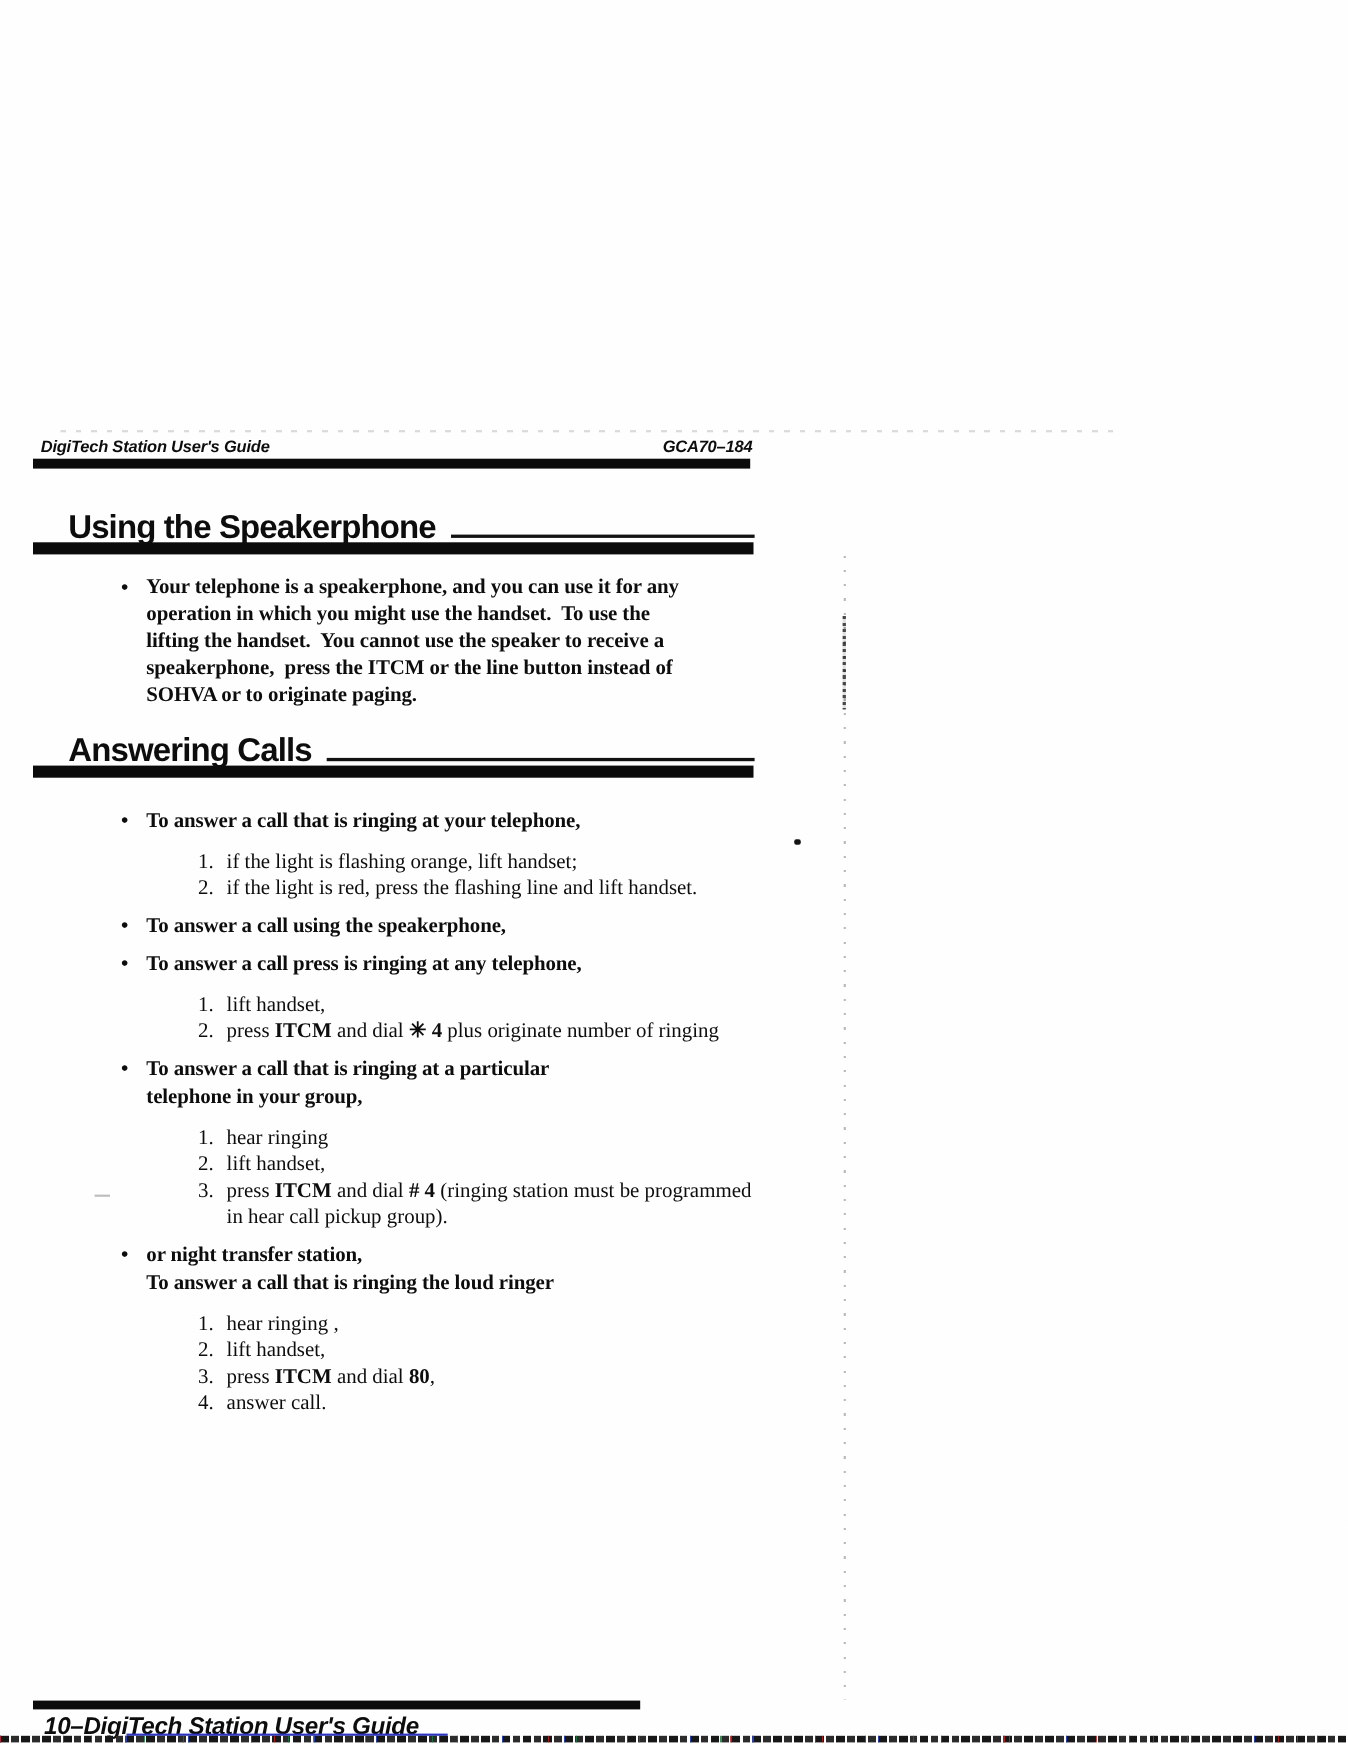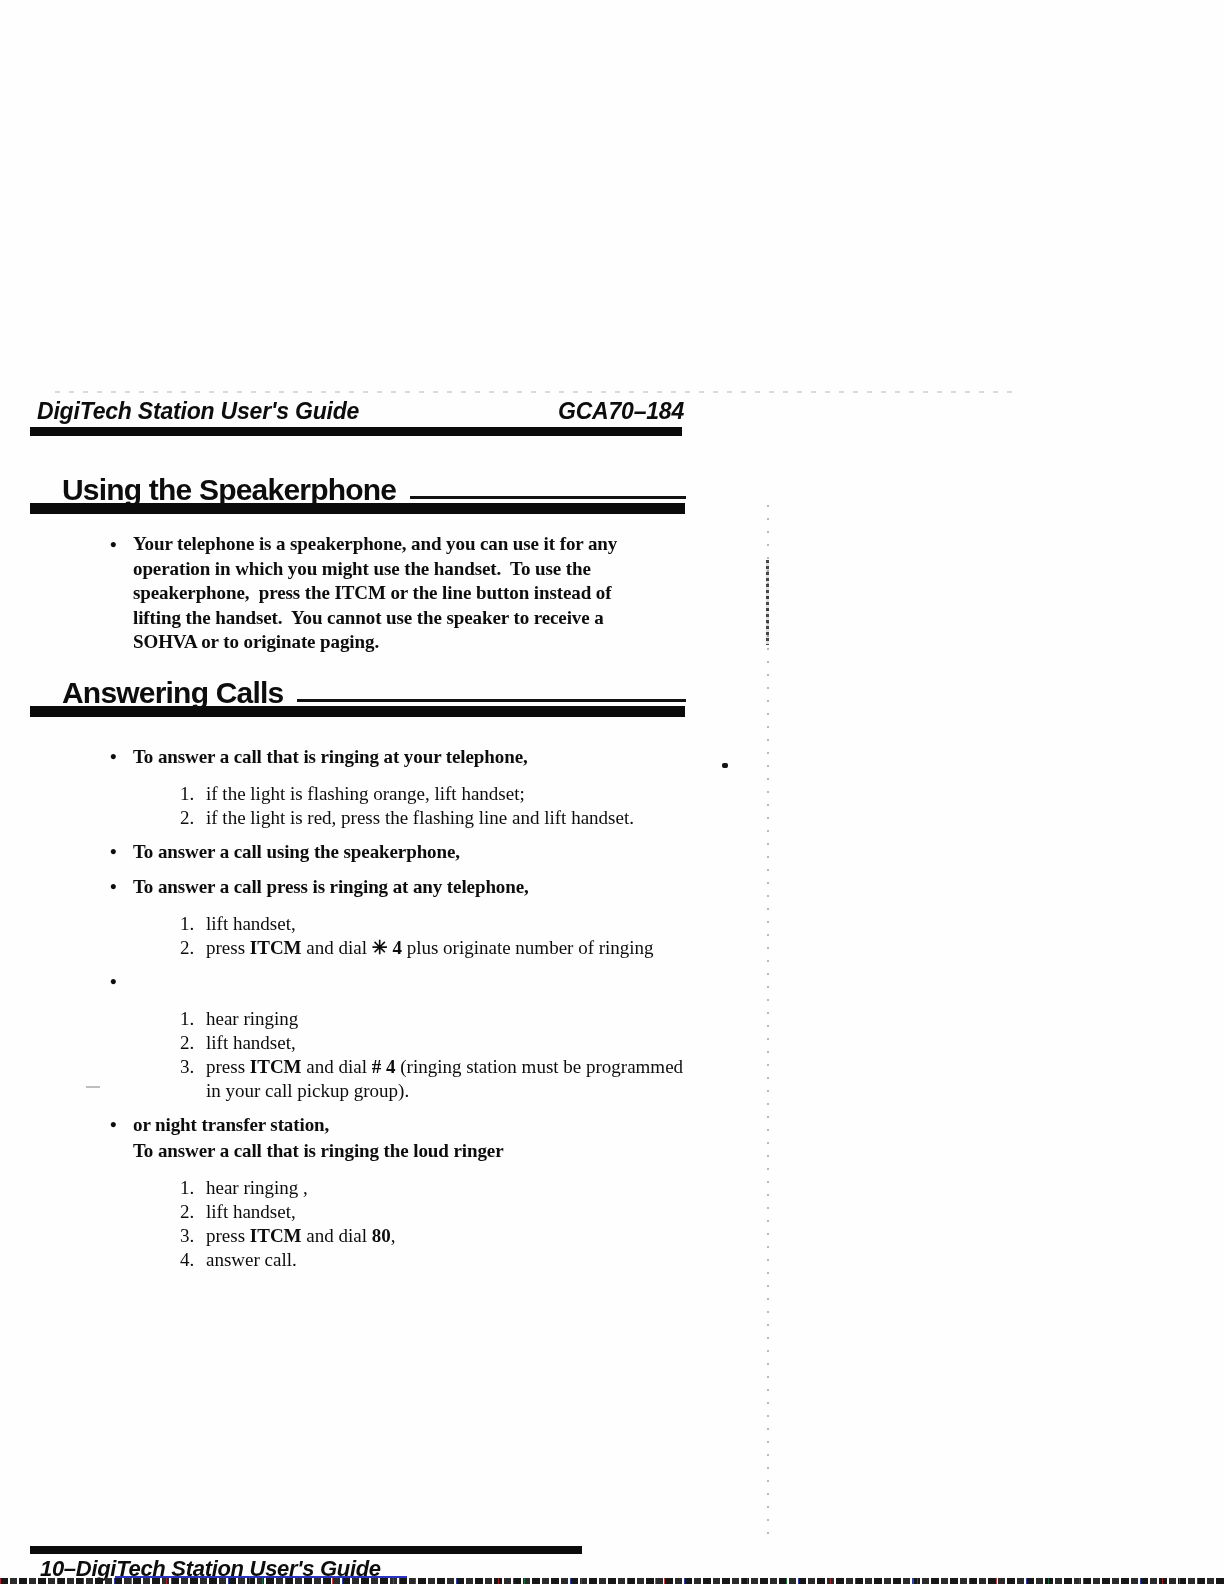--- a/index.html
+++ b/index.html
@@ -7,21 +7,21 @@
     position:relative; width:1225px; height:1585px;
     background:#fefefe; overflow:hidden;
     font-family:"Liberation Serif", serif; color:#0d0d0d;
   }
   .doc { position:absolute; left:30px; top:398px; width:662px; }
 
   
   .hdr {
     display:flex; justify-content:space-between; align-items:baseline;
     font-family:"Liberation Sans", sans-serif; font-style:italic; font-weight:bold;
-    font-size:23px; letter-spacing:-0.2px; padding:0 8px 0 7px;
+    font-size:15px; letter-spacing:-0.2px; padding:0 8px 0 7px;
   }
   .hdr-rule { height:9px; background:#0b0b0b; margin-top:2px; width:652px; }
 
   
   .sec-head { display:flex; align-items:flex-end; padding-left:32px; }
   .sec-0 .sec-head { margin-top:38px; }
   .sec-1 .sec-head { margin-top:22px; }
   .sec-title {
     font-family:"Liberation Sans", sans-serif; font-weight:bold;
     font-size:30px; line-height:32px; letter-spacing:-0.8px; white-space:pre;
@@ -97,22 +97,22 @@
         <span class="tail"></span>
       </div>
       <div class="sec-bar"></div>
       <div class="sec-body" data-sec-body="0">
           <div class="bullet">
             <div class="b-row">
               <span class="dot">•</span>
               <div class="lead">
                 <div class="tline">Your telephone is a speakerphone, and you can use it for any</div>
                 <div class="tline">operation in which you might use the handset.  To use the</div>
+                <div class="tline">lifting the handset.  You cannot use the speaker to receive a</div>
                 <div class="tline">speakerphone,  press the ITCM or the line button instead of</div>
-                <div class="tline">lifting the handset.  You cannot use the speaker to receive a</div>
                 <div class="tline">SOHVA or to originate paging.</div>
               </div>
             </div>
           </div>
         </div>
     </div>
 
     <div class="sec sec-1">
       <div class="sec-head">
         <span class="sec-title">Answering Calls</span>
@@ -168,39 +168,43 @@
                 <span class="num">2.</span>
                 <div class="stxt">
                   <div class="tline"><span>press </span><span class="b">ITCM</span><span> and dial </span><span class="b">✳ 4</span><span> plus originate number of ringing</span></div>
                 </div>
               </div>
             </div>
           </div>
           <div class="bullet">
             <div class="b-row">
               <span class="dot">•</span>
+              <div class="lead">
+                <div class="tline">To answer a call that is ringing at a particular</div>
+                <div class="tline">telephone in your group,</div>
+              </div>
             </div>
             <div class="steps">
               <div class="step">
                 <span class="num">1.</span>
                 <div class="stxt">
                   <div class="tline"><span>hear ringing</span></div>
                 </div>
               </div>
               <div class="step">
                 <span class="num">2.</span>
                 <div class="stxt">
                   <div class="tline"><span>lift handset,</span></div>
                 </div>
               </div>
               <div class="step">
                 <span class="num">3.</span>
                 <div class="stxt">
                   <div class="tline"><span>press </span><span class="b">ITCM</span><span> and dial </span><span class="b"># 4</span><span> (ringing station must be programmed</span></div>
-                  <div class="tline"><span>in your call pickup group).</span></div>
+                  <div class="tline"><span>in hear call pickup group).</span></div>
                 </div>
               </div>
             </div>
           </div>
           <div class="bullet">
             <div class="b-row">
               <span class="dot">•</span>
               <div class="lead">
                 <div class="tline">or night transfer station,</div>
                 <div class="tline">To answer a call that is ringing the loud ringer</div>

